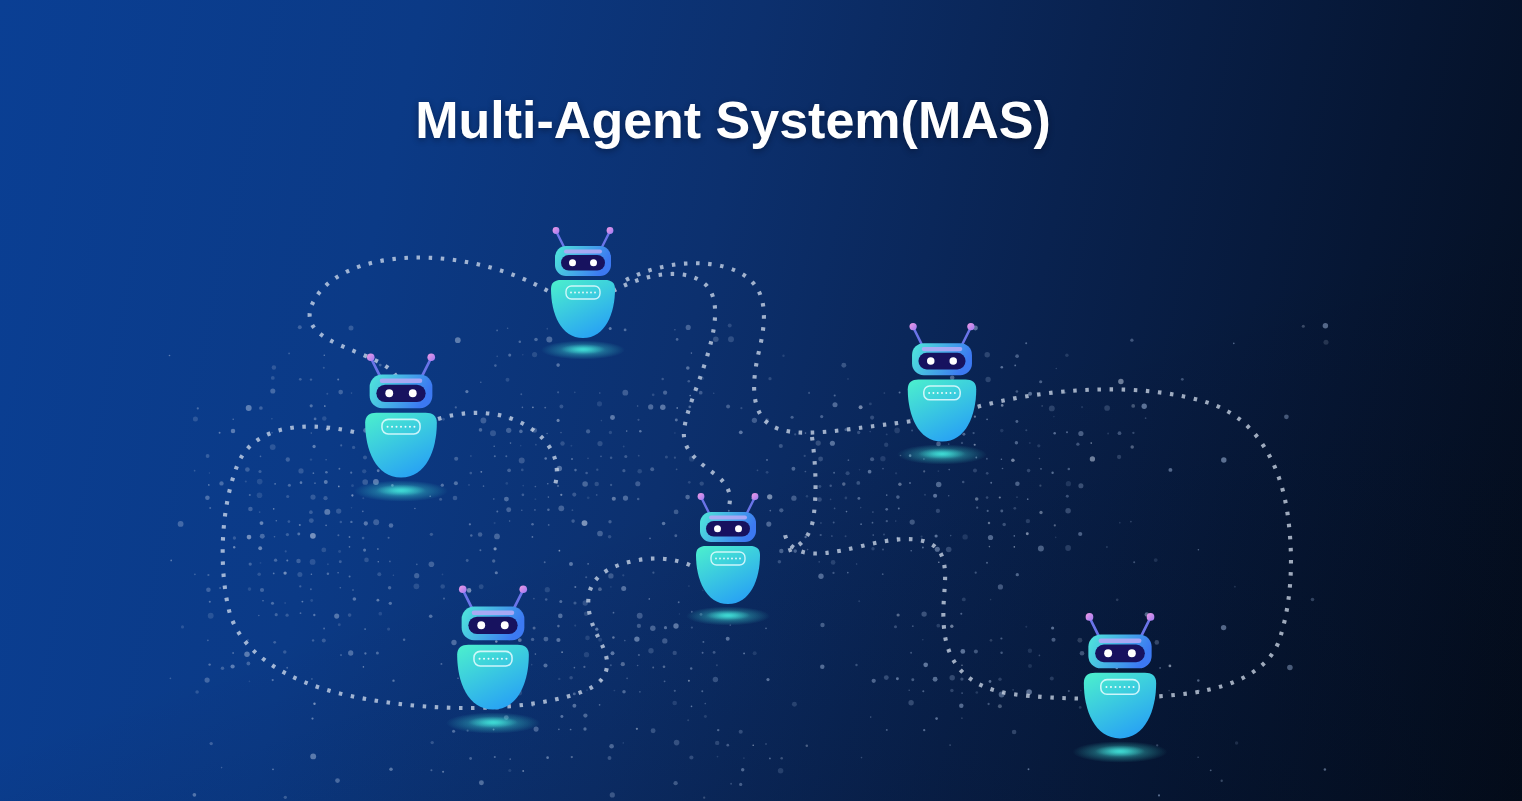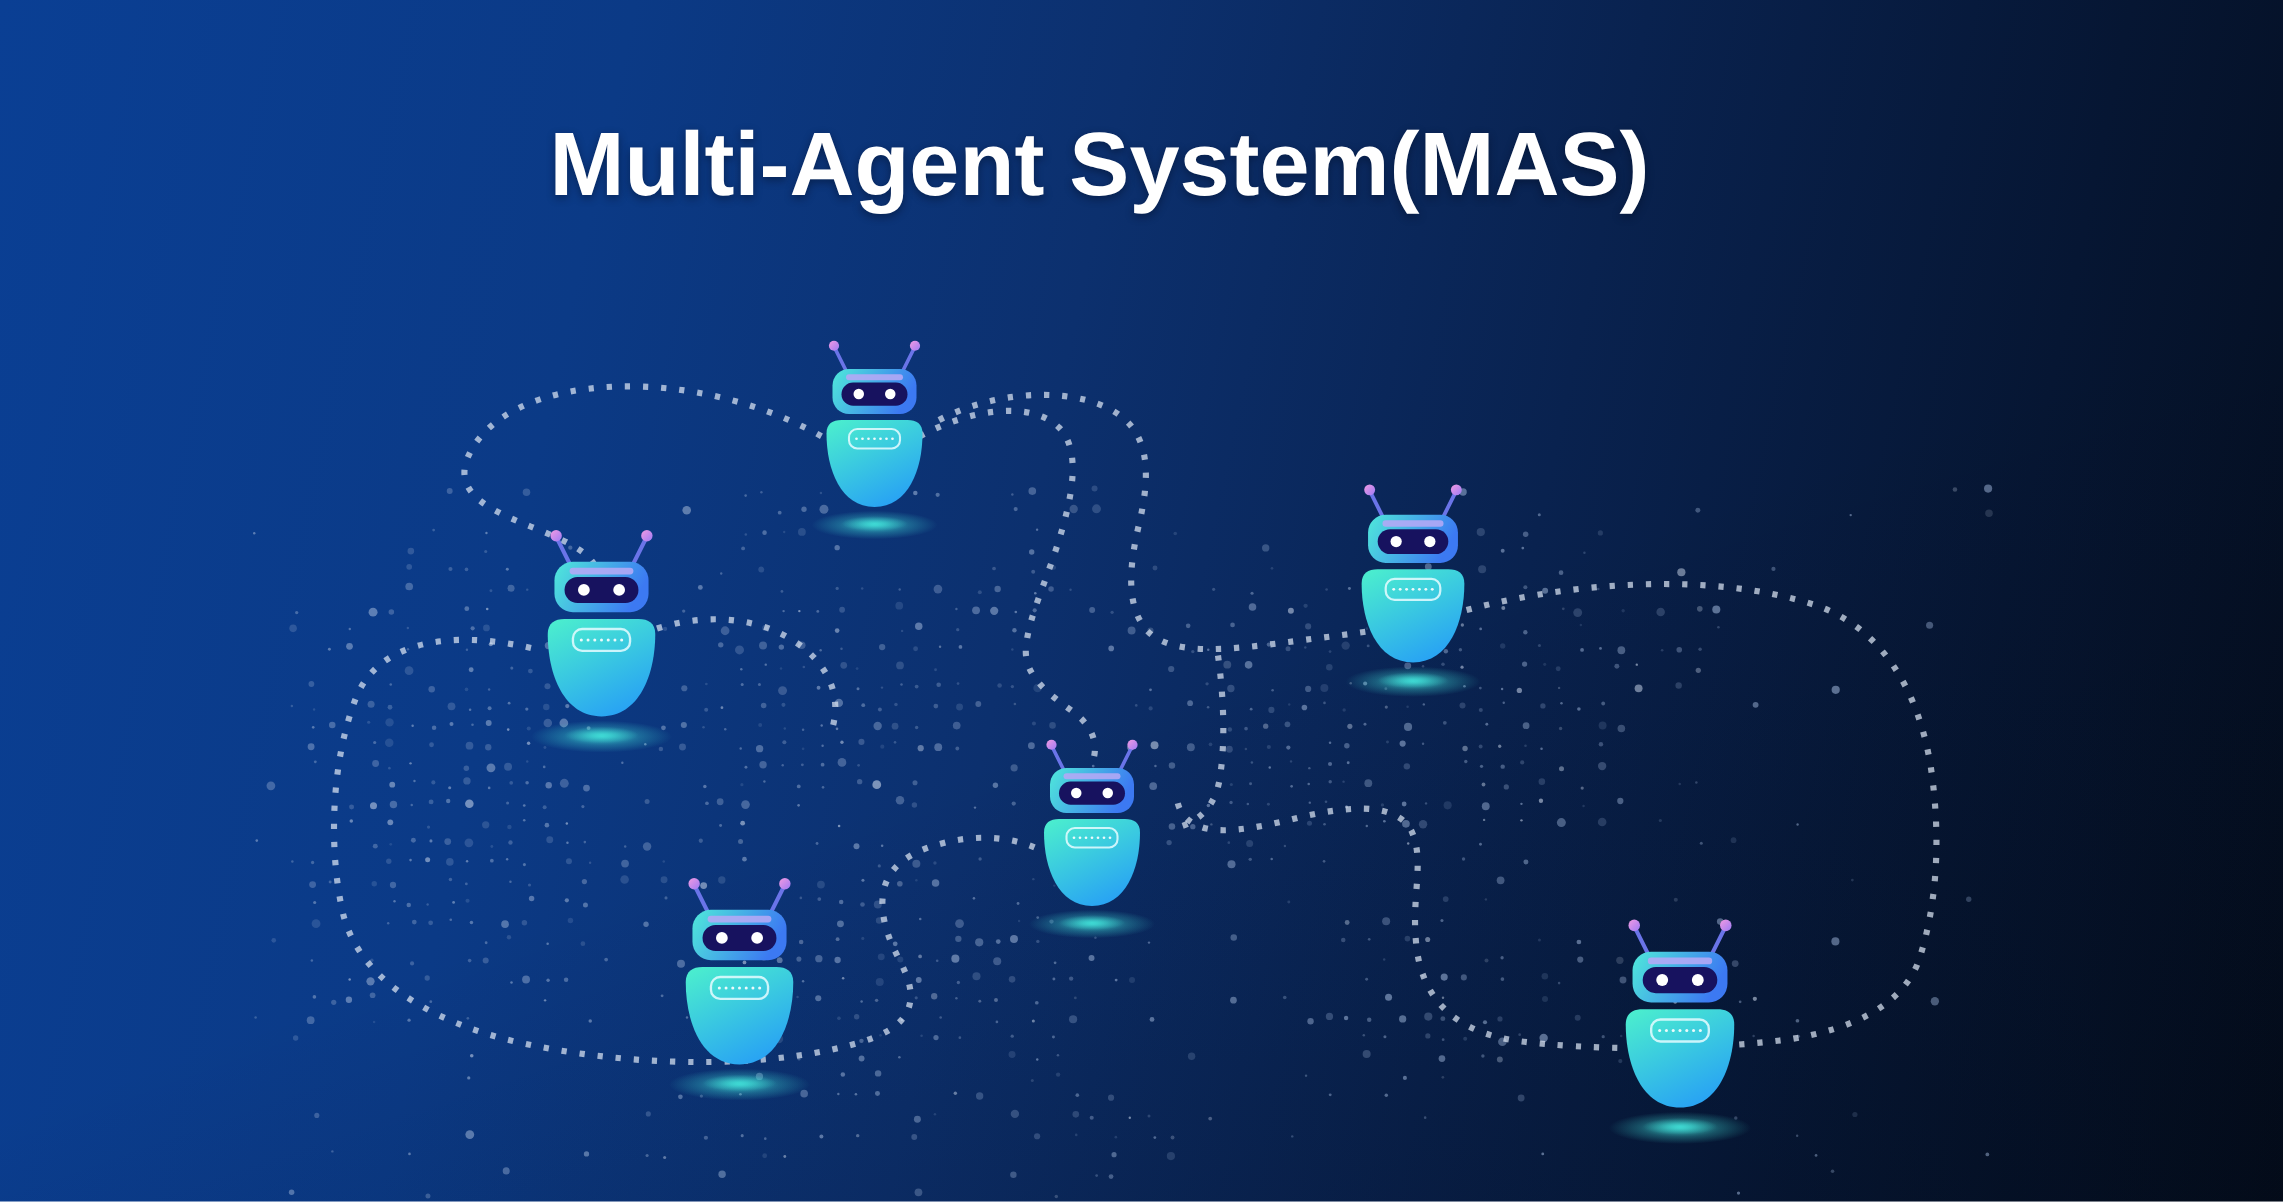--- a/index.html
+++ b/index.html
@@ -9,23 +9,23 @@
   }
   .stage{
     position:relative;width:1522px;height:801px;
     font-family:"Liberation Sans",sans-serif;
   }
   .stage::after{ 
     content:"";position:absolute;inset:0;pointer-events:none;
     background:linear-gradient(160deg,rgba(0,0,0,0) 55%,rgba(2,7,16,.28) 100%);
   }
   .title{
-    position:absolute;top:74px;left:0;right:56px;margin:1px;
+    position:absolute;top:74px;left:0;right:56px;margin:16px;
     text-align:center;color:var(--c-title,#fff);
-    font-size:60px;font-weight:bold;letter-spacing:0px;
+    font-size:52px;font-weight:bold;letter-spacing:0px;
     text-shadow:0 2px 6px rgba(3,10,30,.45);
     z-index:3;
   }
   .scene{position:absolute;left:0;top:0;width:1522px;height:801px;z-index:1;}
   .conn{
     fill:none;stroke:var(--c-pathdot,#dbe4f2);
     stroke-width:4.1;stroke-dasharray:3.5 8.6;stroke-linecap:butt;
     opacity:.72;
   }
 </style>

